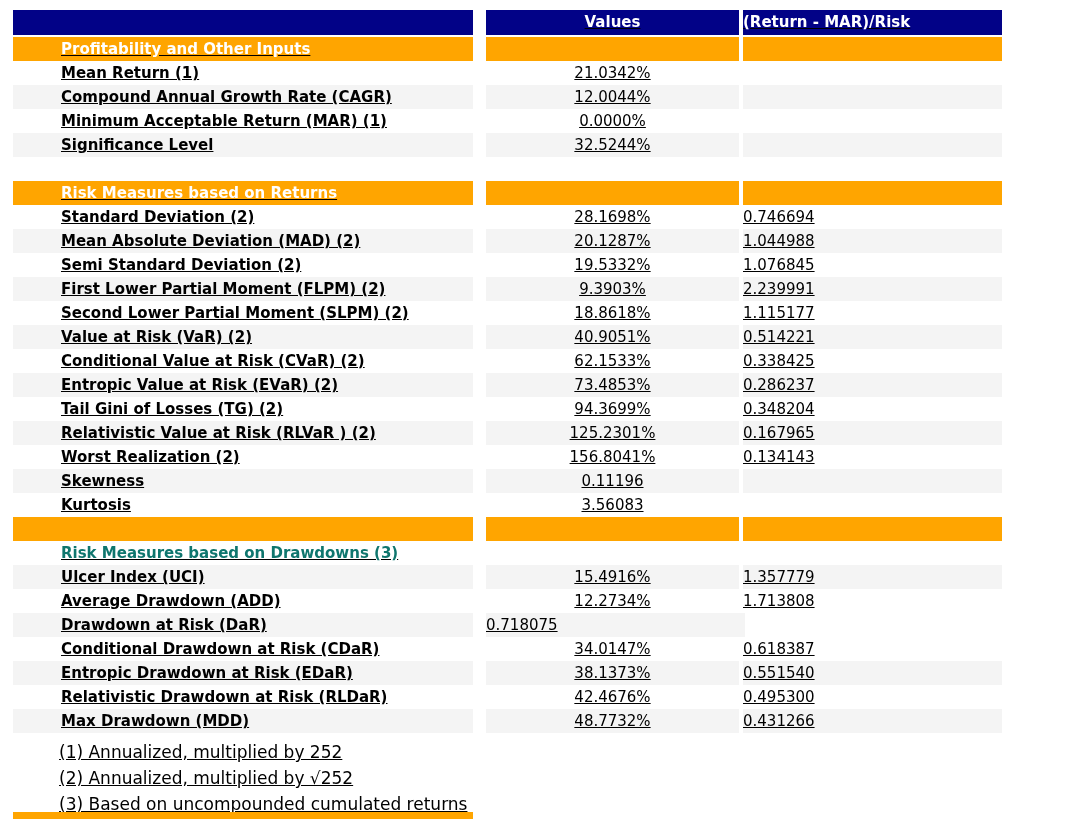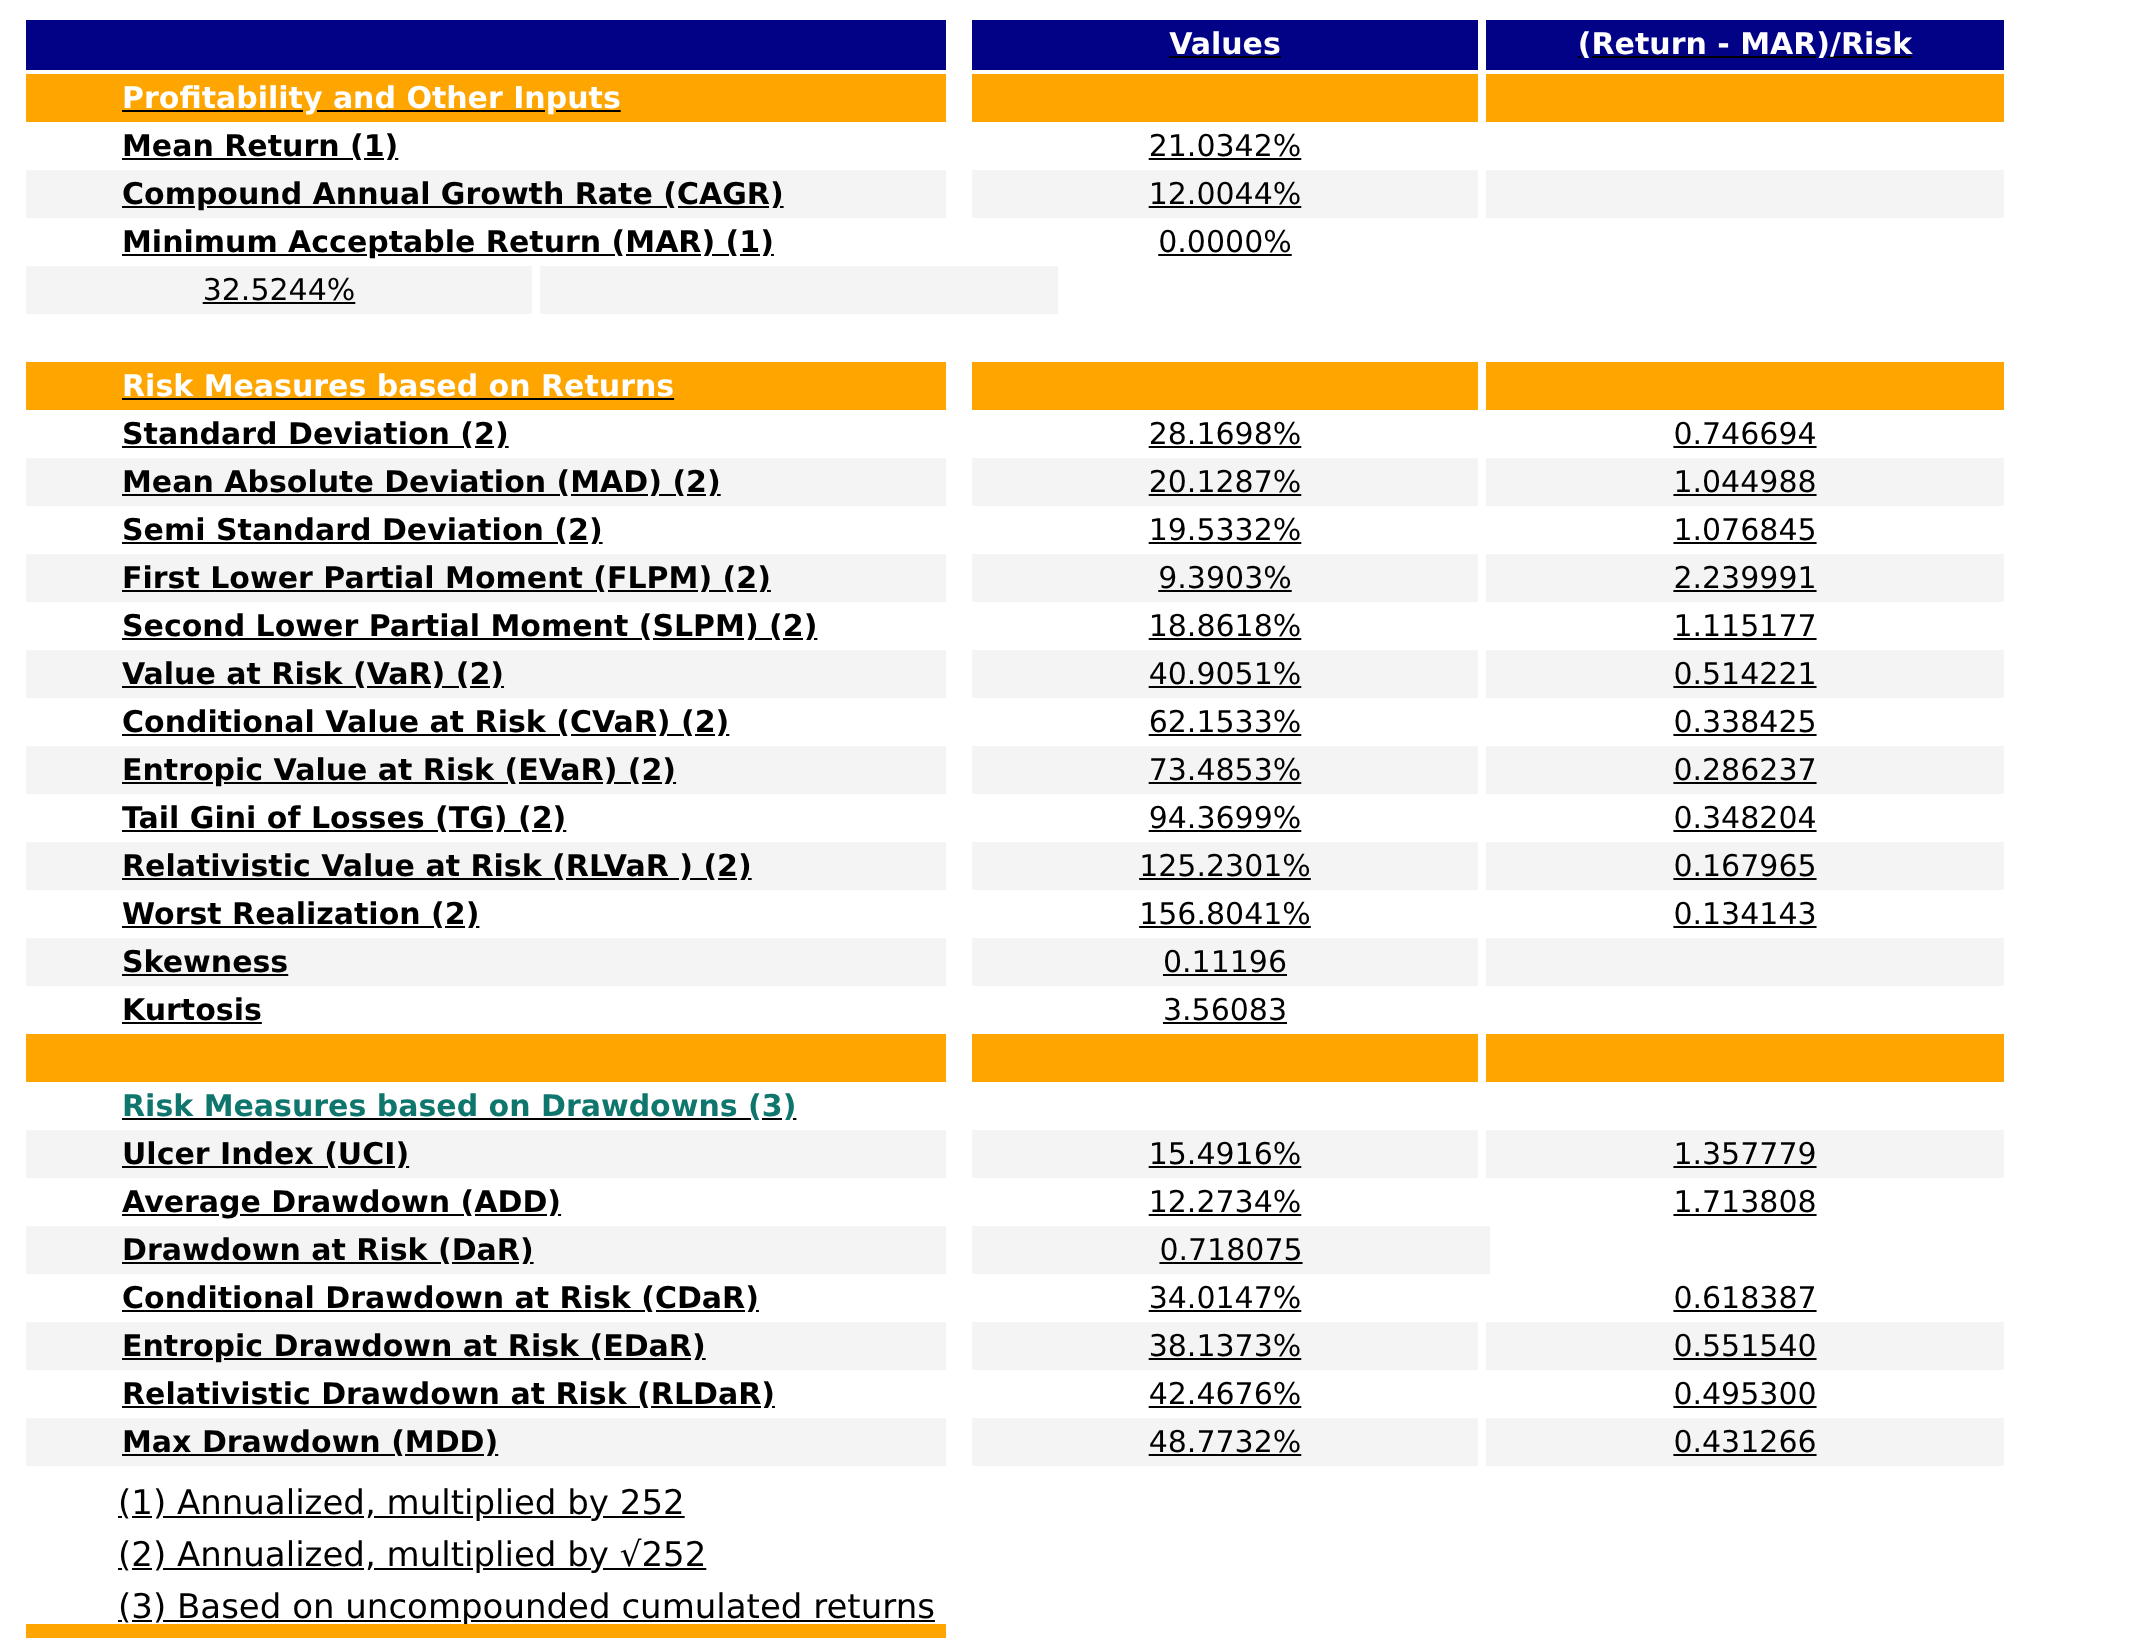--- a/index.html
+++ b/index.html
@@ -45,21 +45,21 @@
     font-weight: bold;
     text-align: left;
   }
   .value-cell {
     width: 253px;
     margin-right: 4px;
     text-align: center;
   }
   .ratio-cell {
     width: 259px;
-    text-align: center;
+    text-align: left;
   }
   .header .cell {
     background: var(--header-bg, #020287);
     color: var(--header-text, #ffffff);
     font-weight: bold;
   }
   .section .cell {
     background: var(--section-bg, #FFA500);
   }
   .section .label-cell {
@@ -118,20 +118,21 @@
         <div class="cell label-cell">Compound Annual Growth Rate (CAGR)</div>
         <div class="cell value-cell">12.0044%</div>
         <div class="cell ratio-cell"></div>
       </div>
       <div class="row data">
         <div class="cell label-cell">Minimum Acceptable Return (MAR) (1)</div>
         <div class="cell value-cell">0.0000%</div>
         <div class="cell ratio-cell"></div>
       </div>
       <div class="row data shade">
+        <div class="cell label-cell">Significance Level</div>
         <div class="cell value-cell">32.5244%</div>
         <div class="cell ratio-cell"></div>
       </div>
       <div class="spacer"></div>
       <div class="row section">
         <div class="cell label-cell">Risk Measures based on Returns</div>
         <div class="cell value-cell"></div>
         <div class="cell ratio-cell"></div>
       </div>
       <div class="row data">

